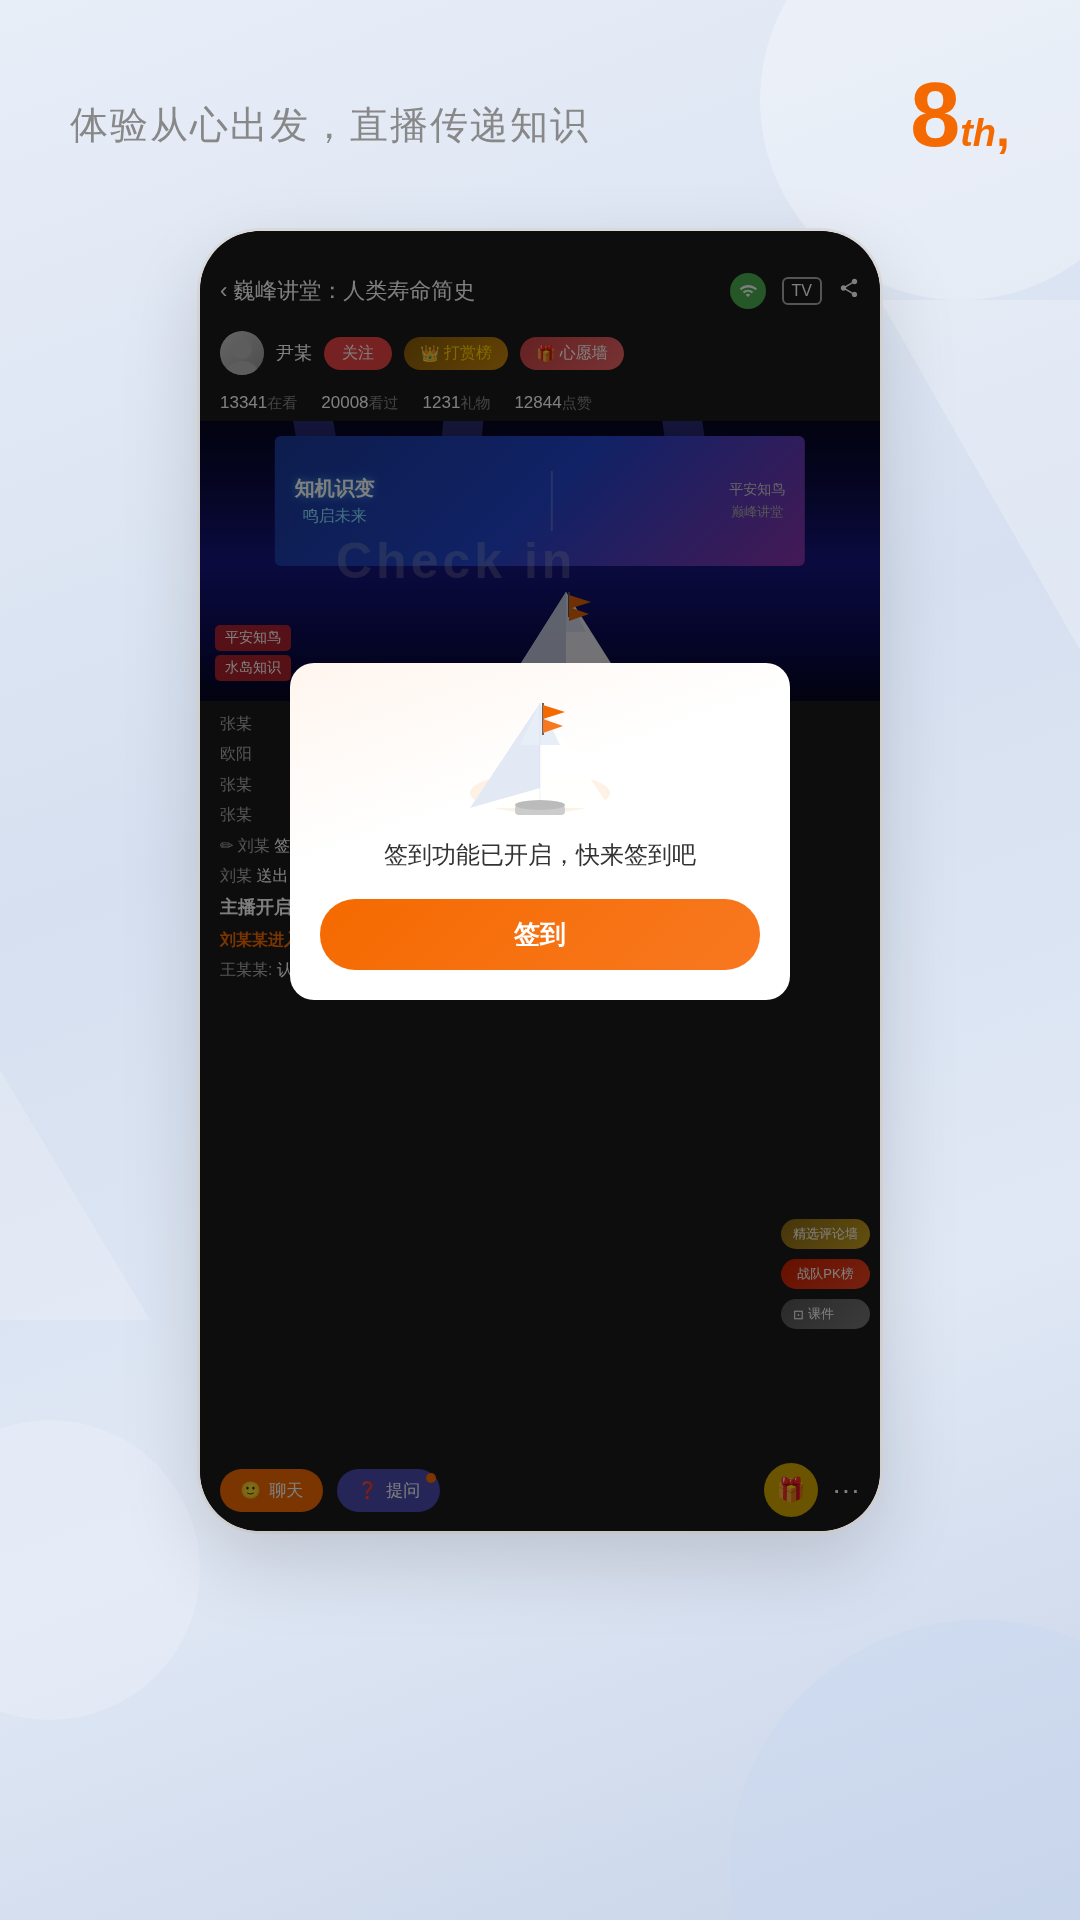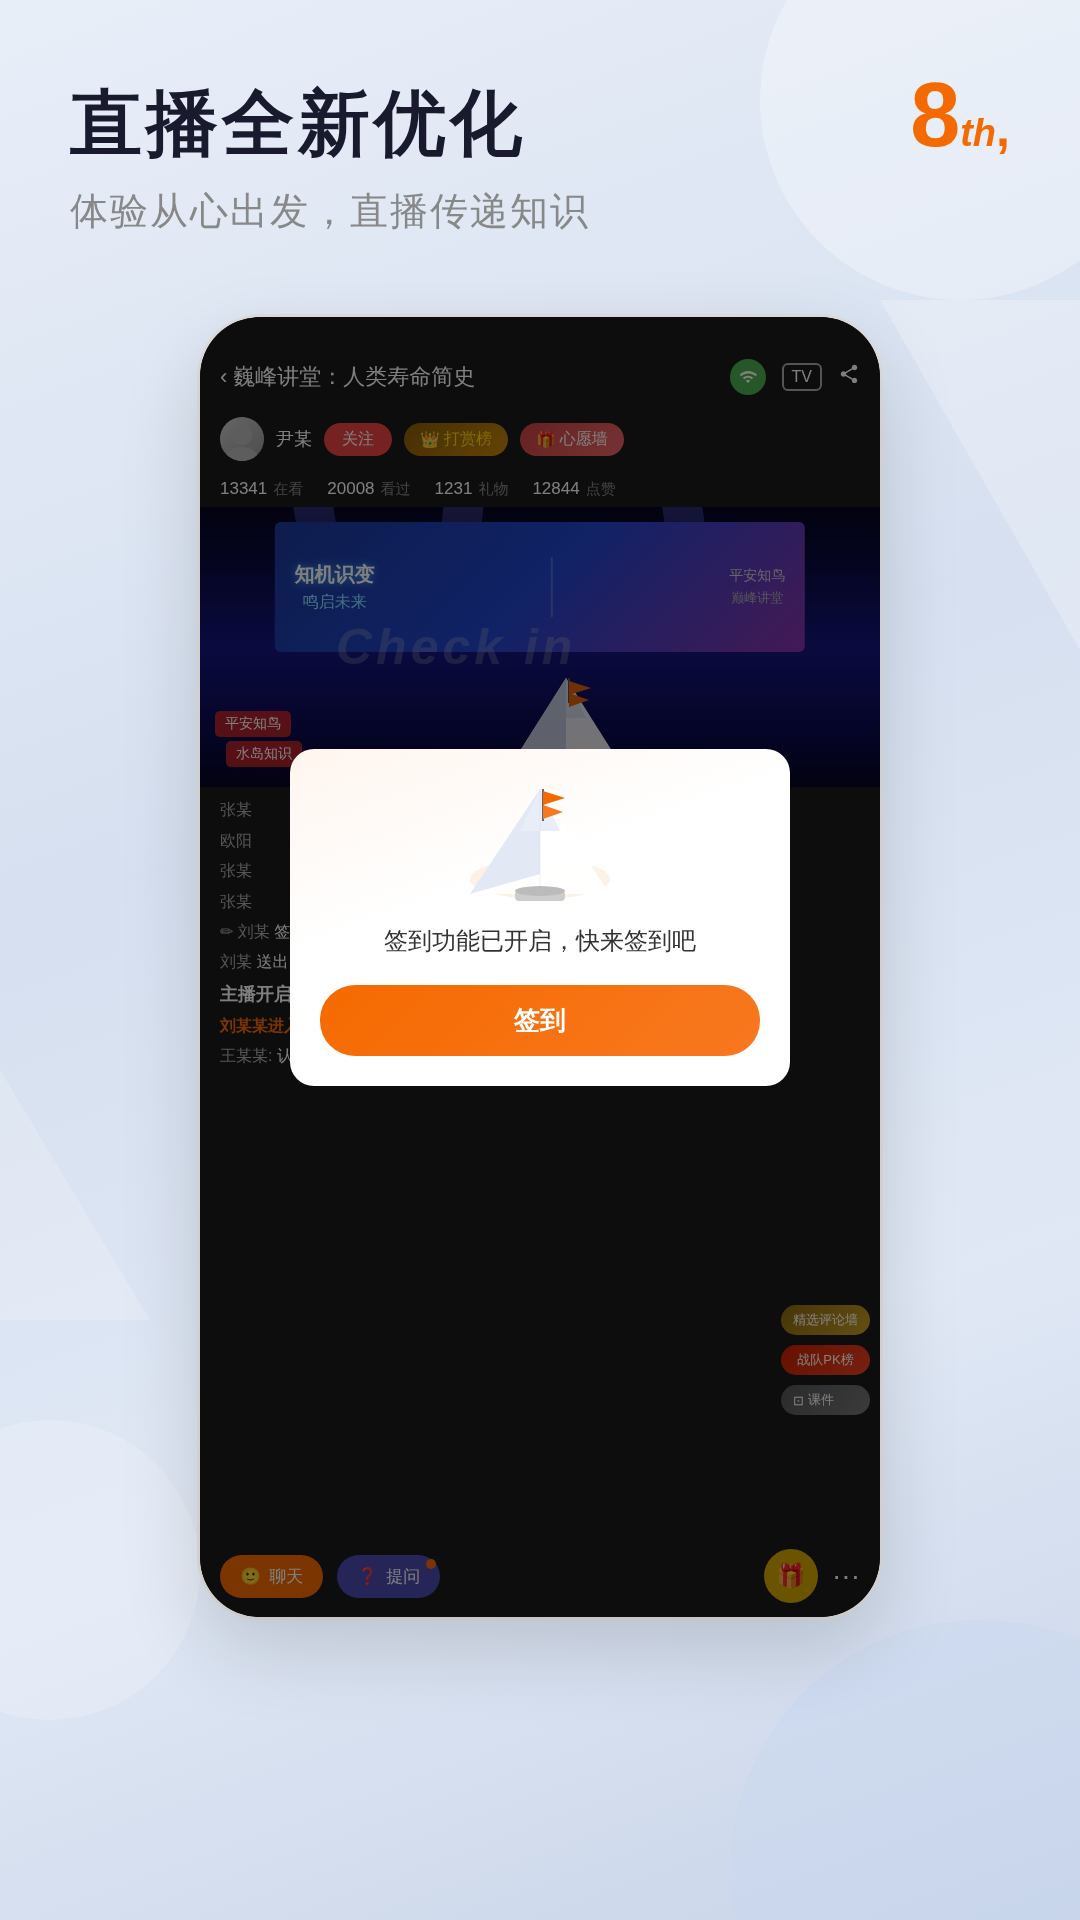--- a/index.html
+++ b/index.html
@@ -247,21 +247,21 @@
     
     .stats-bar {
       background: #1a1a1a;
       padding: 8px 20px;
       display: flex;
       gap: 24px;
     }
     .stat-item {
       display: flex;
       align-items: center;
-      gap: 6px;
+      gap: 0;
     }
     .stat-number {
       color: #fff;
       font-size: 17px;
     }
     .stat-label {
       color: #888;
       font-size: 15px;
     }
 
@@ -451,39 +451,37 @@
     
     .check-in-overlay-text {
       position: absolute;
       top: 50%;
       left: 20%;
       transform: translateY(-50%);
       font-size: 50px;
       font-weight: 700;
       color: rgba(200,200,200,0.25);
       letter-spacing: 4px;
-      font-style: italic;
     }
 
     .pencil-icon {
       color: #aaa;
       font-size: 16px;
     }
   </style>
 </head>
 <body>
 
 <div class="bg-shape-1"></div>
 <div class="bg-shape-2"></div>
 <div class="bg-shape-3"></div>
 <div class="bg-triangle"></div>
 <div class="bg-triangle-2"></div>
 
 <div class="header-section">
-  <h1 class="main-title">直播全新优化</h1>
 
   <div class="badge-8th">
     <span class="badge-number">8</span>
     <span class="badge-text">th</span>
     <span class="badge-comma">,</span>
   </div>
 
   <p class="subtitle">体验从心出发，直播传递知识</p>
 </div>
 
@@ -568,21 +566,21 @@
               <div style="font-size:16px;color:#88ddff;margin-top:4px;">鸣启未来</div>
             </div>
             <div style="width:2px;height:60px;background:rgba(255,255,255,0.2)"></div>
             <div style="color:#fff;text-align:center;">
               <div style="font-size:14px;color:#ccc;margin-bottom:4px;">平安知鸟</div>
               <div style="font-size:13px;color:#aaa;">巅峰讲堂</div>
             </div>
           </div>
 
           <div style="position:absolute;left:15px;bottom:50px;background:rgba(200,40,40,0.85);border-radius:5px;padding:4px 10px;color:#fff;font-size:14px;">平安知鸟</div>
-          <div style="position:absolute;left:26px;bottom:20px;background:rgba(200,40,40,0.85);border-radius:5px;padding:4px 10px;color:#fff;font-size:14px;">水岛知识</div>
+          <div style="position:absolute;left:15px;bottom:20px;background:rgba(200,40,40,0.85);border-radius:5px;padding:4px 10px;color:#fff;font-size:14px;">水岛知识</div>
 
           <div class="check-in-overlay-text">Check in</div>
 
           <div style="position:absolute;bottom:0;left:50%;transform:translateX(-30%);opacity:0.9;">
             <svg width="130" height="110" viewBox="0 0 130 110">
 
               <polygon points="65,5 5,100 125,100" fill="white" filter="url(#shadow)"></polygon>
 
               <polygon points="65,5 45,45 85,45" fill="#e8eef8"></polygon>
 

